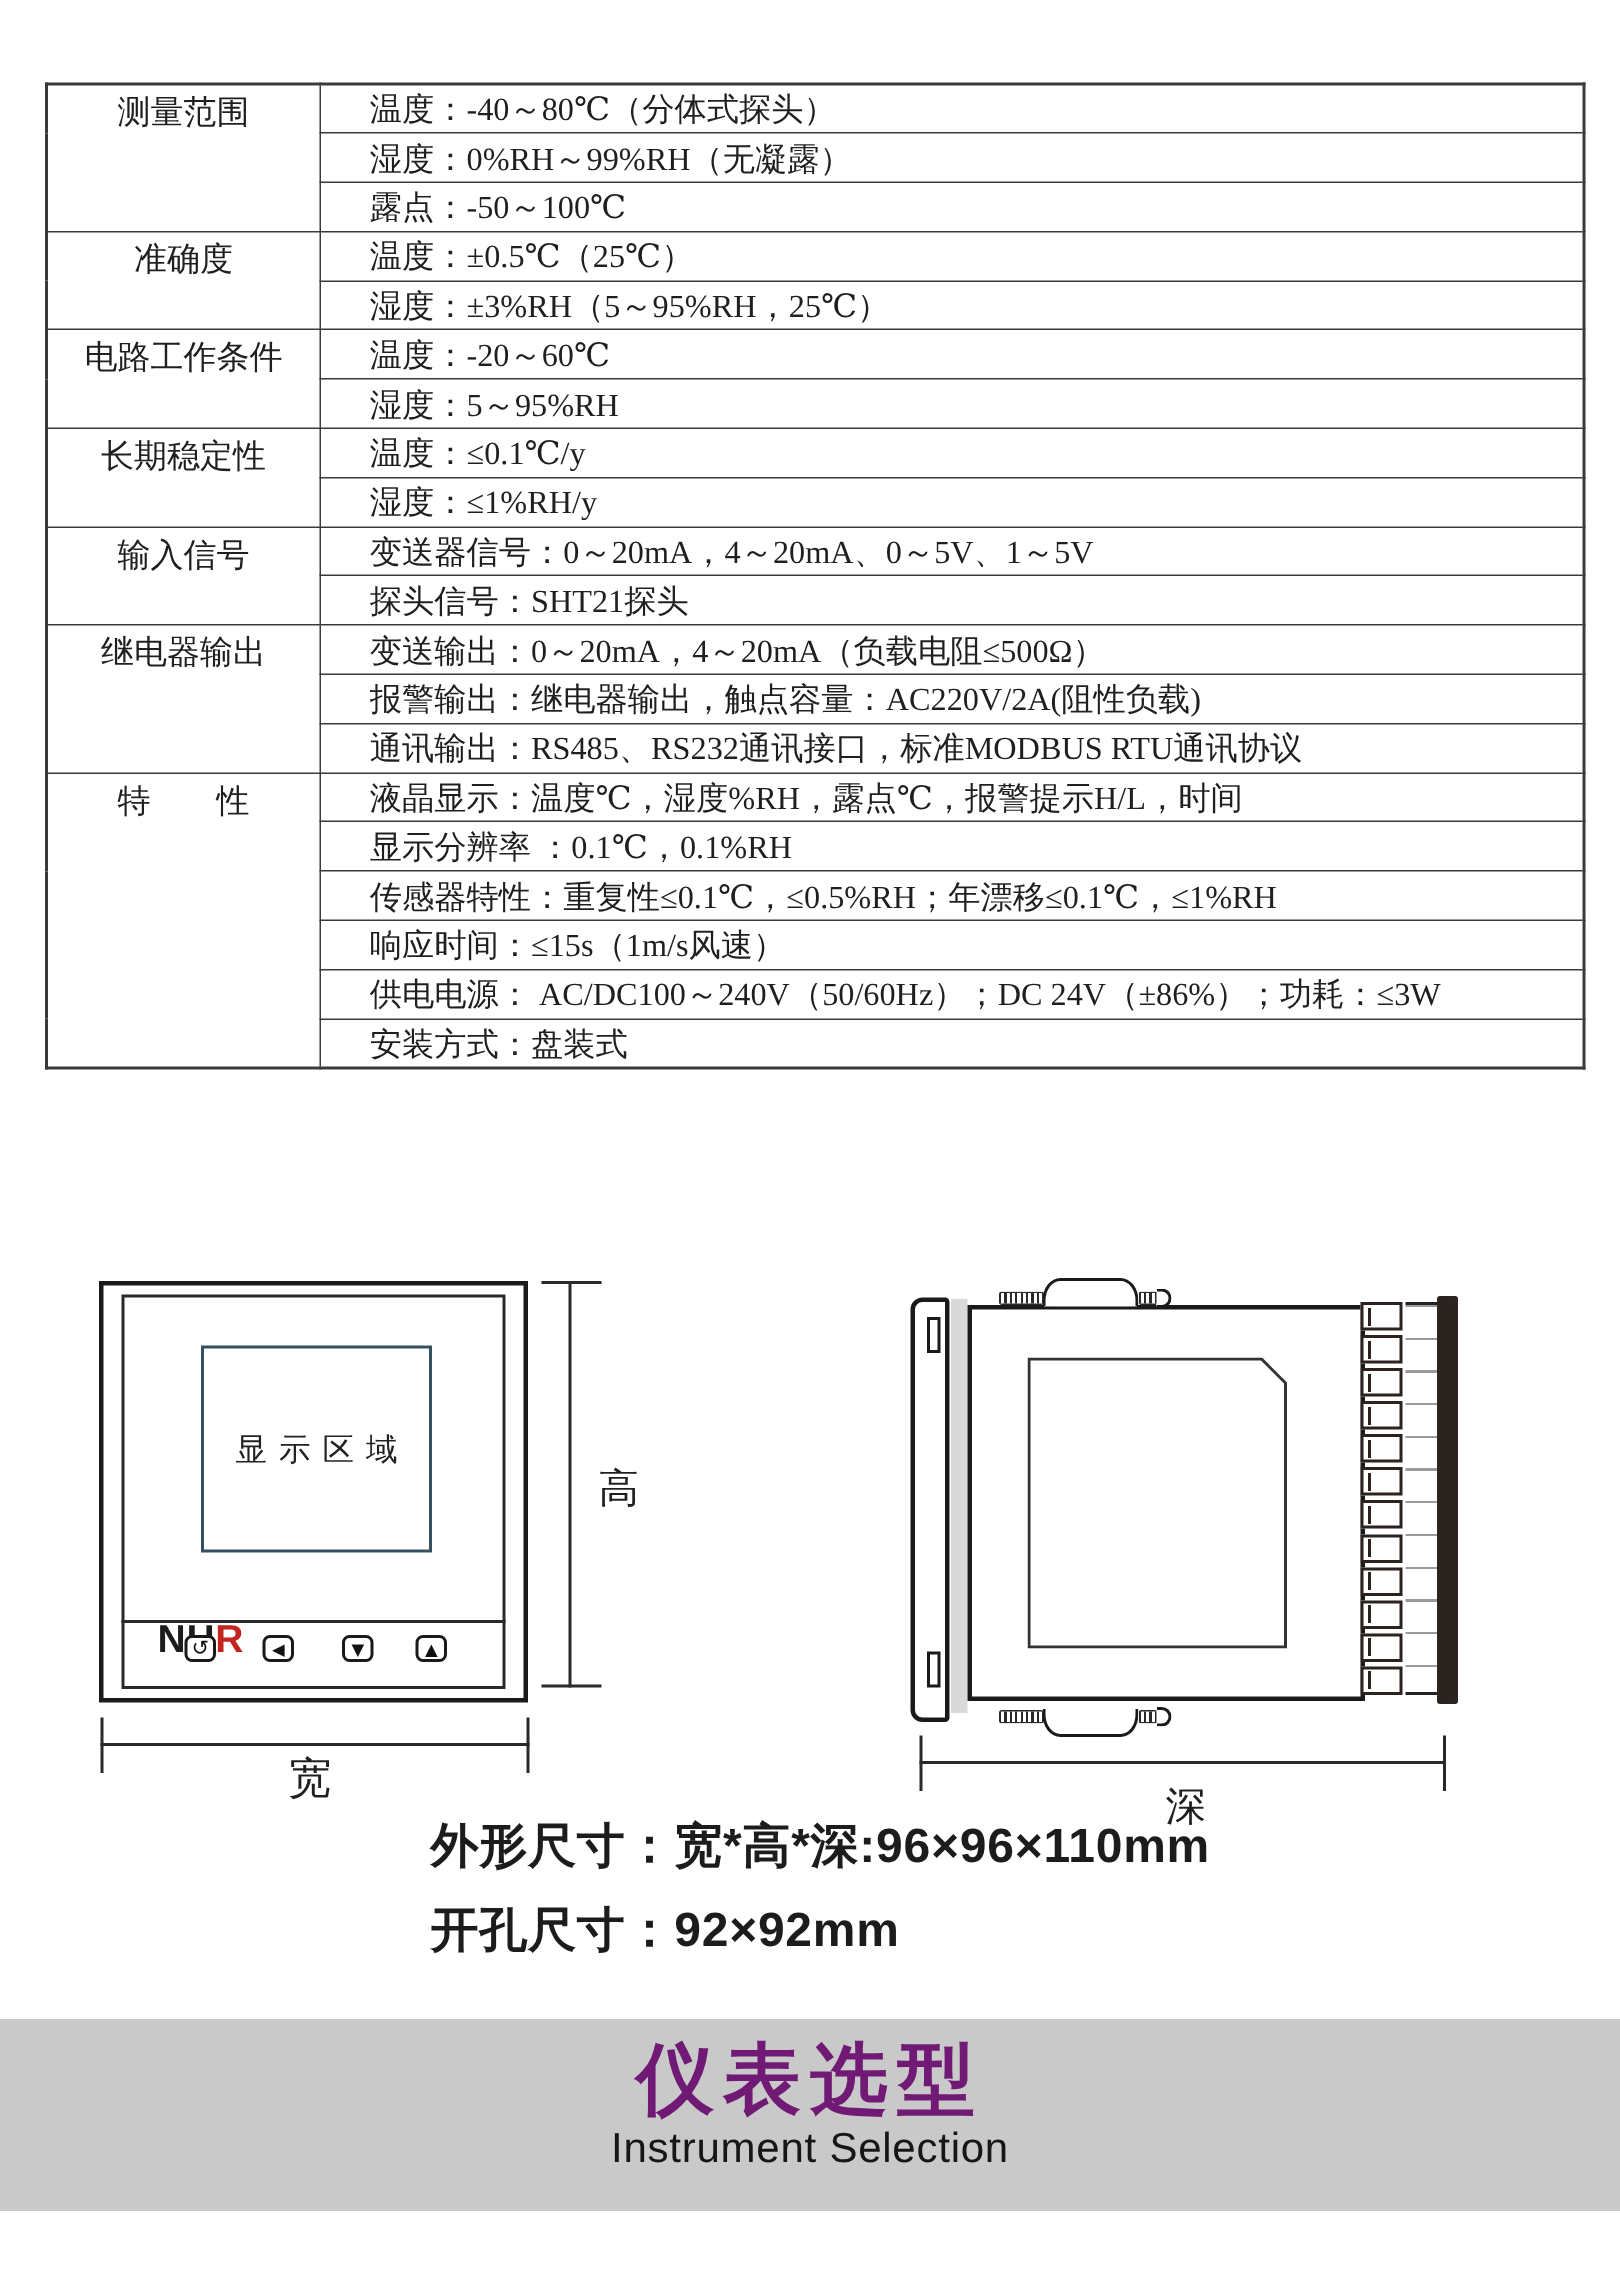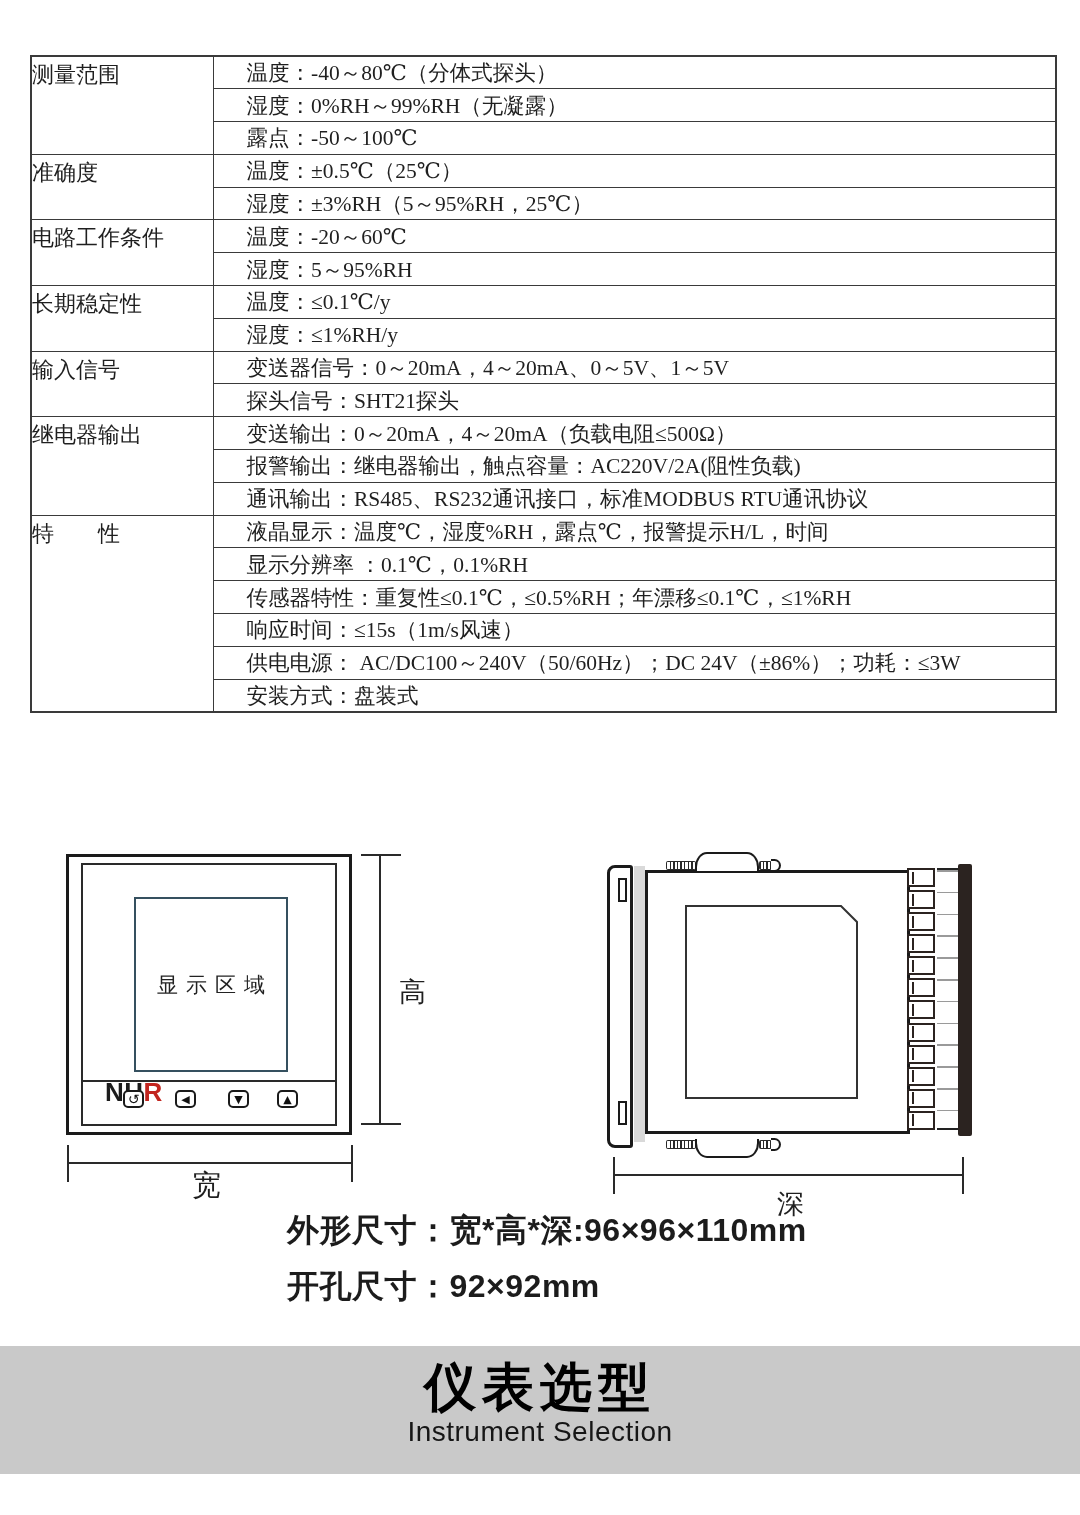--- a/index.html
+++ b/index.html
@@ -16,36 +16,36 @@
     position: absolute; left: 30px; top: 55px; width: 1027px;
     border-collapse: collapse; table-layout: fixed;
     border: 2px solid var(--line,#3a3a3a);
   }
   table.spec td {
     border: 1px solid var(--line,#3a3a3a);
     height: 32.8px; font-size: 21.5px; color:#1f1f1f;
     white-space: nowrap; overflow: hidden;
   }
   table.spec td.lbl {
-    width: 182px; vertical-align: top;
+    width: 182px; text-align: center; vertical-align: top;
     padding-top: 3px; font-size: 22px; line-height: 30px;
   }
   table.spec td.val { padding-left: 33px; }
 
   
   .front-view {
     position: absolute; left: 66px; top: 854px; width: 286px; height: 281px;
     border: 3px solid #1a1a1a; background:#fff;
   }
   .fv-inner {
     position: absolute; left: 12px; right: 12px; top: 6px; bottom: 6px;
     border: 2px solid #2a2a2a;
   }
   .fv-display {
-    position: absolute; left: 65px; top: 40px; width: 154px; height: 175px;
+    position: absolute; left: 65px; top: 40px; width: 154px; height: 138px;
     border: 2.5px solid var(--display-border,#35505f);
     display: flex; align-items: center; justify-content: center;
   }
   .fv-display span { font-size: 21px; letter-spacing: 8px; padding-left: 8px; color:#222; }
   .fv-logo {
     position: absolute; left: 36px; top: 190px; font-family: "Liberation Sans","DejaVu Sans",sans-serif;
     font-weight: 800; font-size: 26px; letter-spacing: 0.5px; line-height: 22px; margin-top: 34px;
   }
   .fv-logo .ld { color: var(--logo-dark,#1c1c1c); }
   .fv-logo .lr { color: var(--logo-red,#c2251f); }
@@ -125,21 +125,21 @@
     font-family: "Liberation Sans","DejaVu Sans",sans-serif;
     font-weight: 700; font-size: 32px; letter-spacing: 0.5px; color:#1c1c1c; white-space: nowrap;
   }
   .size-outline { top: 1209px; }
   .size-cutout  { top: 1265px; }
   .banner {
     position: absolute; left: 0; top: 1346px; width: 1080px; height: 128px;
     background: var(--banner-bg,#c9c9c9); text-align: center;
     font-family: "Liberation Sans","DejaVu Sans",sans-serif;
   }
-  .banner-title { padding-top: 13px; font-size: 52px; font-weight: 700; letter-spacing: 6px; color:#000000; line-height: 56px; }
+  .banner-title { padding-top: 13px; font-size: 52px; font-weight: 700; letter-spacing: 6px; color:#701a75; line-height: 56px; }
   .banner-subtitle { font-size: 28px; color:#161616; letter-spacing: 0.5px; margin-top: 1px; }
 </style>
 </head>
 <body>
 
 <div class="page">
 
   <table class="spec">
     <tbody>
         <tr>

